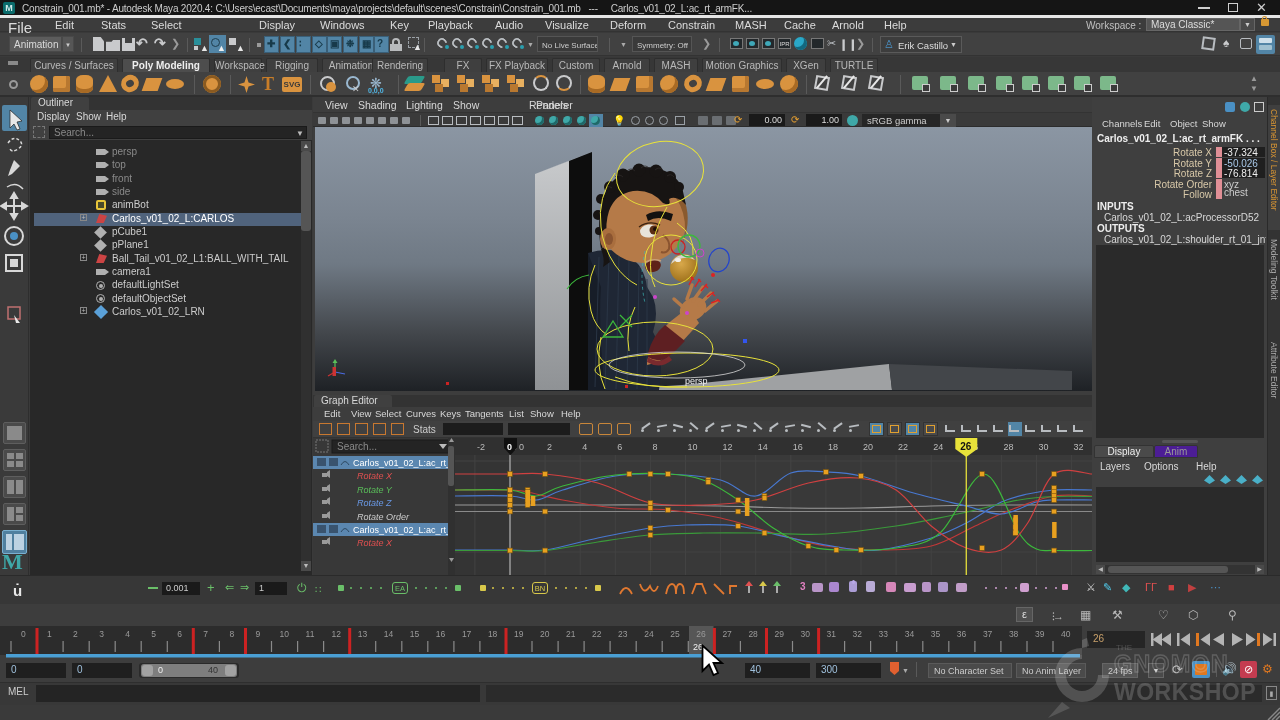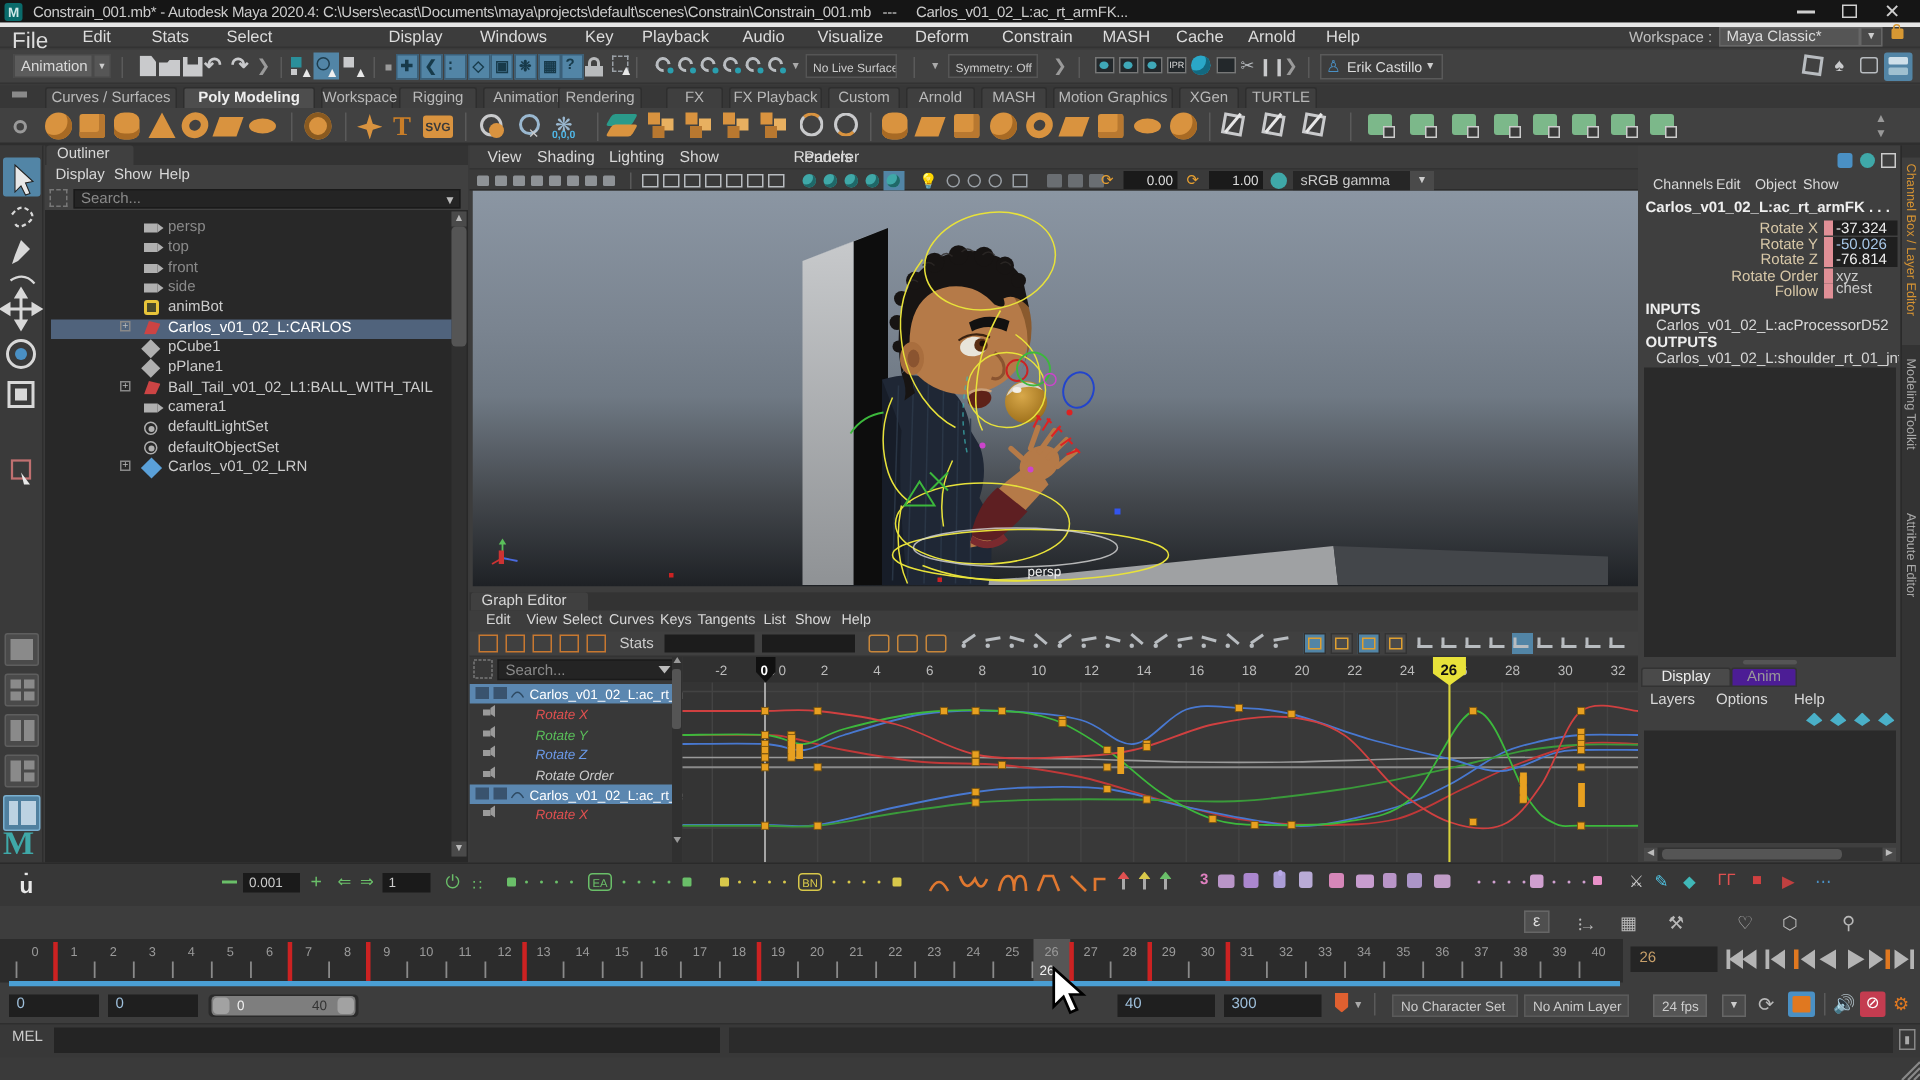--- a/index.html
+++ b/index.html
@@ -1030,19 +1030,30 @@
 </div>
 <div class="abs" style="left:0;top:682px;width:1280px;height:23px;background:#383838;border-top:1px solid #2e2e2e;">
 <div class="abs" style="left:8px;top:3px;color:#ccc;font-size:10px;">MEL</div>
 <div class="abs" style="left:36px;top:2px;width:444px;height:17px;background:#242424;"></div>
 <div class="abs" style="left:486px;top:2px;width:776px;height:17px;background:#2b2b2b;"></div>
 <div class="abs" style="left:1266px;top:3px;width:11px;height:14px;border:1px solid #888;color:#aaa;font-size:7px;text-align:center;line-height:13px;">▮</div>
 </div>
 <svg class="abs" style="left:701px;top:644px;" width="26" height="36" viewBox="0 0 26 36">
       <path d="M1.5 1.5 L1.5 27 L8 20.5 L12.5 31 L17 29 L12.5 19 L21 19 Z" fill="#fff" stroke="#000" stroke-width="1.8"></path>
     </svg>
+<div class="abs" style="left:1042px;top:638px;width:238px;height:82px;opacity:0.20;color:#fff;">
+<svg width="238" height="82" viewBox="0 0 238 82">
+<g fill="#e8e8e8">
+<path d="M40 10 a27 27 0 1 0 27 27 l-11 0 a16 16 0 1 1 -16 -16 Z"></path>
+<path d="M40 2 l5 -2 2 8 -7 2 Z"></path>
+<path d="M20 64 l-14 16 22 -10 Z" opacity="0.8"></path>
+</g>
+<text x="74" y="12" font-size="8" font-family="Liberation Sans" fill="#e8e8e8">THE</text>
+<text x="72" y="34" font-size="23" font-weight="bold" font-family="Liberation Sans" fill="none" stroke="#e8e8e8" stroke-width="1.3" letter-spacing="1.5">GNOMON</text>
+<text x="72" y="62" font-size="23" font-weight="bold" font-family="Liberation Sans" fill="#e8e8e8" letter-spacing="0.5">WORKSHOP</text>
+</svg></div>
 <svg class="abs" style="left:1266px;top:706px;" width="14" height="14">
       <g stroke="#888" stroke-width="1.5">
         <line x1="2" y1="14" x2="14" y2="2"></line>
         <line x1="6" y1="14" x2="14" y2="6"></line>
         <line x1="10" y1="14" x2="14" y2="10"></line>
       </g>
     </svg>
 </div>
 </body></html>

